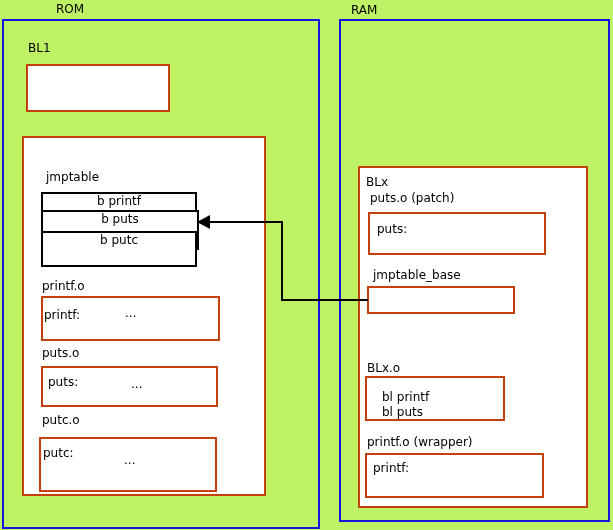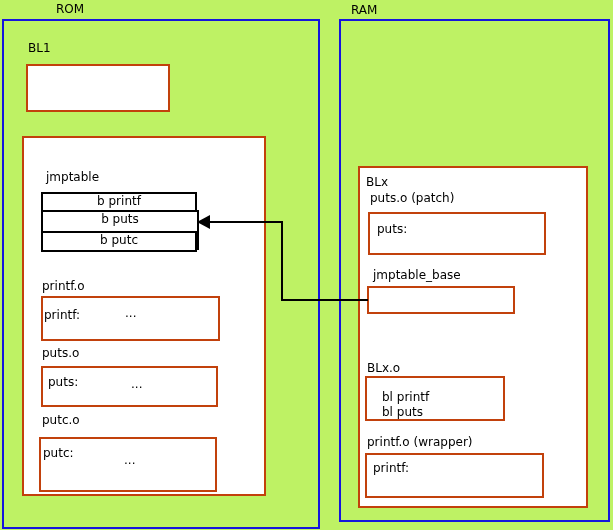--- a/index.html
+++ b/index.html
@@ -73,21 +73,21 @@
     <span class="lbl" style="left:24px; top:118px;margin-top:40px;">ROMLIB</span>
     <div class="box" style="left:22px; top:136px; width:244px; height:360px;"></div>
 
     <span class="lbl" style="left:46px; top:170px;">jmptable</span>
     <div class="jmp-row" style="left:41px; top:192px; height:20px;">
       <span>b printf</span>
     </div>
     <div class="jmp-row" style="left:41px; top:210px; width:158px; height:40px;">
       <span>b puts</span>
     </div>
-    <div class="jmp-row" style="left:41px; top:231px; height:21px;">
+    <div class="jmp-row" style="left:41px; top:231px; height:36px;">
       <span>b putc</span>
     </div>
 
     <span class="lbl" style="left:42px; top:279px;">printf.o</span>
     <div class="box" style="left:41px; top:296px; width:179px; height:45px;">
       <span class="inner-txt" style="left:1px; top:10px;">printf:</span>
       <span class="inner-txt" style="left:82px; top:8px;">...</span>
     </div>
 
     <span class="lbl" style="left:42px; top:346px;">puts.o</span>

